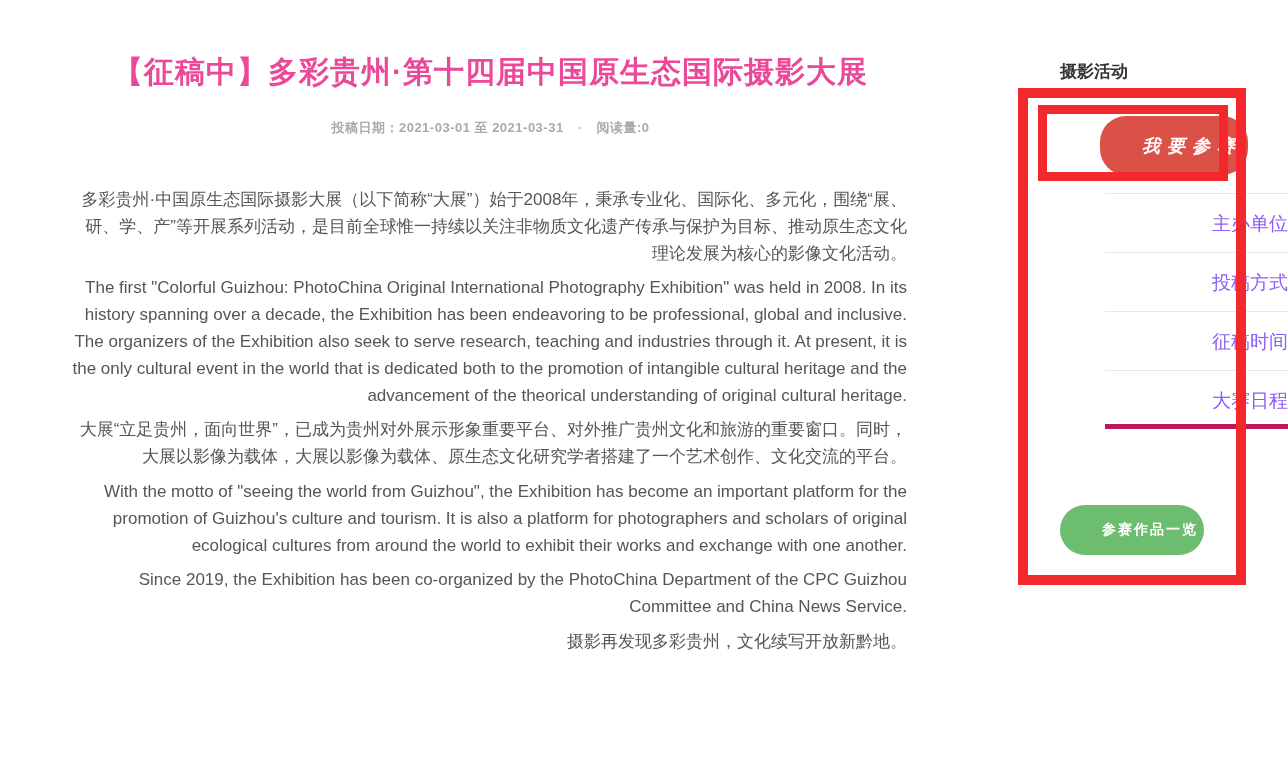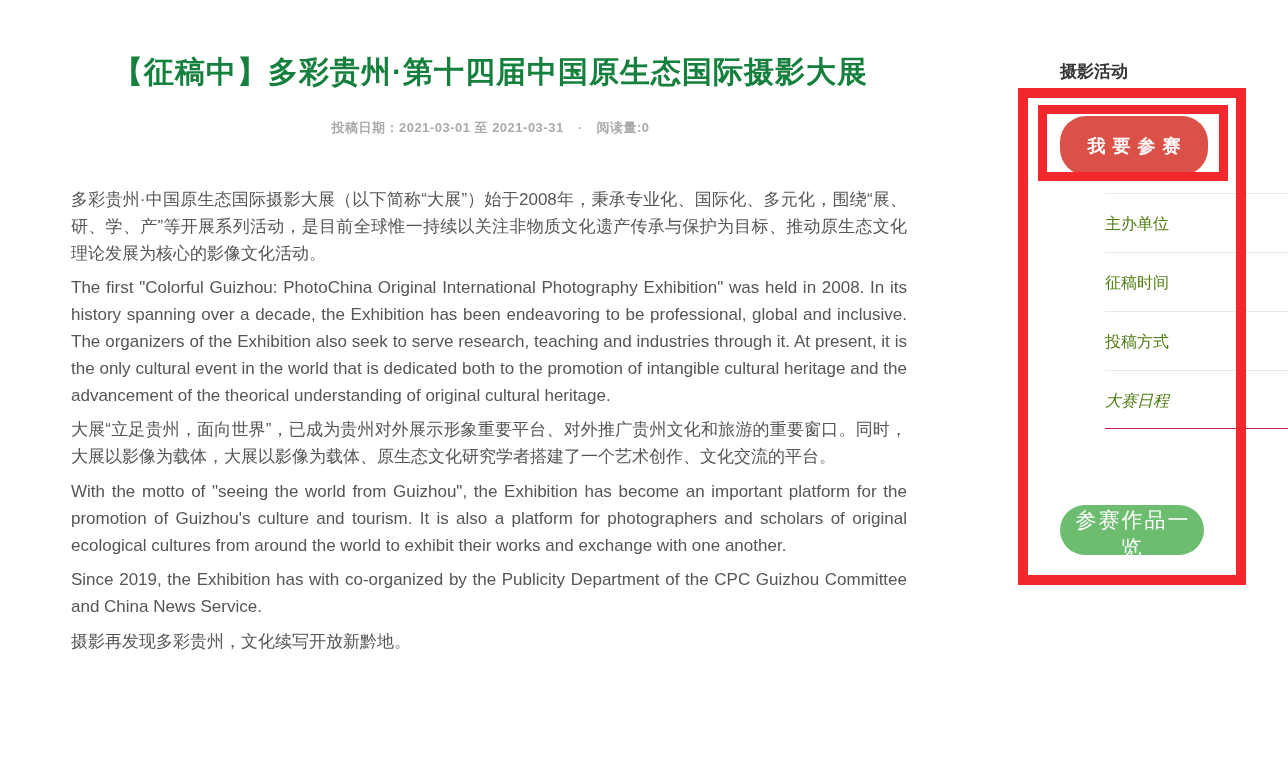--- a/index.html
+++ b/index.html
@@ -1,29 +1,29 @@
 <!DOCTYPE html>
 <html><head>
 <meta charset="utf-8">
 <style>
-  * { box-sizing: border-box; }
+  * { box-sizing: border-box; text-align: right; }
   html, body { margin: 0; padding: 0; }
   body {
     width: 1288px; height: 763px;
     background: #ffffff;
     font-family: "Liberation Sans", "DejaVu Sans", sans-serif;
     position: relative;
     overflow: hidden;
   }
 
   
   .article-title {
     position: absolute; left: 63px; top: 50px; width: 855px;
     margin: 0;
-    font-size: 30px; font-weight: bold; color: #15803d;
+    font-size: 30px; font-weight: bold; color: #ec4899;
     text-align: center; line-height: 44px;
     letter-spacing: 1px;
   }
   .article-meta {
     position: absolute; left: 63px; top: 119px; width: 855px;
     text-align: center;
     font-size: 13px; font-weight: bold; color: #aaaaaa;
     letter-spacing: 0.5px;
   }
   .article-meta .meta-dot { margin: 0 14px; color: #b5b5b5; }
@@ -33,46 +33,46 @@
     text-align: justify; text-justify: inter-ideograph;
   }
   .article-body p { margin: 8px; }
 
   
   .sidebar-title {
     position: absolute; left: 1060px; top: 60px;
     font-size: 17px; font-weight: bold; color: #333333;
   }
   .join-btn {
-    position: absolute; left: 1060px; top: 116px;
+    position: absolute; left: 1100px; top: 116px;
     width: 148px; height: 59px;
     border: none; border-radius: 26px;
     background: var(--join_button_bg, #dc5147);
     color: #ffffff; font-size: 18px; font-weight: bold;
     letter-spacing: 7px; text-indent: 7px;
-    font-family: inherit; cursor: pointer;
+    font-family: inherit; cursor: pointer; font-style: italic;
   }
   .sidebar-menu {
     position: absolute; left: 1060px; top: 193px; width: 228px;
     margin: 0; padding: 0; list-style: none;
   }
   .sidebar-menu li {
     height: 59px; line-height: 59px;
     border-top: 1px solid #e9e9e9;
-    font-size: 16px; color: #4d7c0f;
+    font-size: 19px; color: #8b5cf6;
     cursor: pointer;
     margin-left: 45px;
   }
-  .sidebar-menu li:last-child { border-bottom: 1px solid #be185d; font-style: italic; }
+  .sidebar-menu li:last-child { border-bottom: 5px solid #be185d; }
   .works-btn {
     position: absolute; left: 1060px; top: 505px;
     width: 144px; height: 50px;
     border: none; border-radius: 25px;
     background: var(--works_button_bg, #6cbd70);
-    color: #ffffff; font-size: 21px; font-weight: normal;
+    color: #ffffff; font-size: 14px; font-weight: bold;
     letter-spacing: 2px; text-indent: 2px;
     font-family: inherit; cursor: pointer;
   }
 
   
   .anno-outer {
     position: absolute; left: 1018px; top: 88px;
     width: 228px; height: 497px;
     border: 10px solid var(--annotation_red, #f2282d);
     pointer-events: none;
@@ -91,31 +91,31 @@
 
 <div class="article-meta">
   <span>投稿日期：</span><span>2021-03-01 至 2021-03-31</span><span class="meta-dot">·</span><span>阅读量:0</span>
 </div>
 
 <div class="article-body">
   <p>多彩贵州·中国原生态国际摄影大展（以下简称“大展”）始于2008年，秉承专业化、国际化、多元化，围绕“展、研、学、产”等开展系列活动，是目前全球惟一持续以关注非物质文化遗产传承与保护为目标、推动原生态文化理论发展为核心的影像文化活动。</p>
   <p>The first "Colorful Guizhou: PhotoChina Original International Photography Exhibition" was held in 2008. In its history spanning over a decade, the Exhibition has been endeavoring to be professional, global and inclusive. The organizers of the Exhibition also seek to serve research, teaching and industries through it. At present, it is the only cultural event in the world that is dedicated both to the promotion of intangible cultural heritage and the advancement of the theorical understanding of original cultural heritage.</p>
   <p>大展“立足贵州，面向世界”，已成为贵州对外展示形象重要平台、对外推广贵州文化和旅游的重要窗口。同时，大展以影像为载体，大展以影像为载体、原生态文化研究学者搭建了一个艺术创作、文化交流的平台。</p>
   <p>With the motto of "seeing the world from Guizhou", the Exhibition has become an important platform for the promotion of Guizhou's culture and tourism. It is also a platform for photographers and scholars of original ecological cultures from around the world to exhibit their works and exchange with one another.</p>
-  <p>Since 2019, the Exhibition has with co-organized by the Publicity Department of the CPC Guizhou Committee and China News Service.</p>
+  <p>Since 2019, the Exhibition has been co-organized by the PhotoChina Department of the CPC Guizhou Committee and China News Service.</p>
   <p>摄影再发现多彩贵州，文化续写开放新黔地。</p>
 </div>
 
 <div class="sidebar-title">摄影活动</div>
 
 <button class="join-btn">我要参赛</button>
 
 <ul class="sidebar-menu">
   <li>主办单位</li>
+  <li>投稿方式</li>
   <li>征稿时间</li>
-  <li>投稿方式</li>
   <li>大赛日程</li>
 </ul>
 
 <button class="works-btn">参赛作品一览</button>
 
 <div class="anno-outer"></div>
 <div class="anno-inner"></div>
 
 </body></html>

